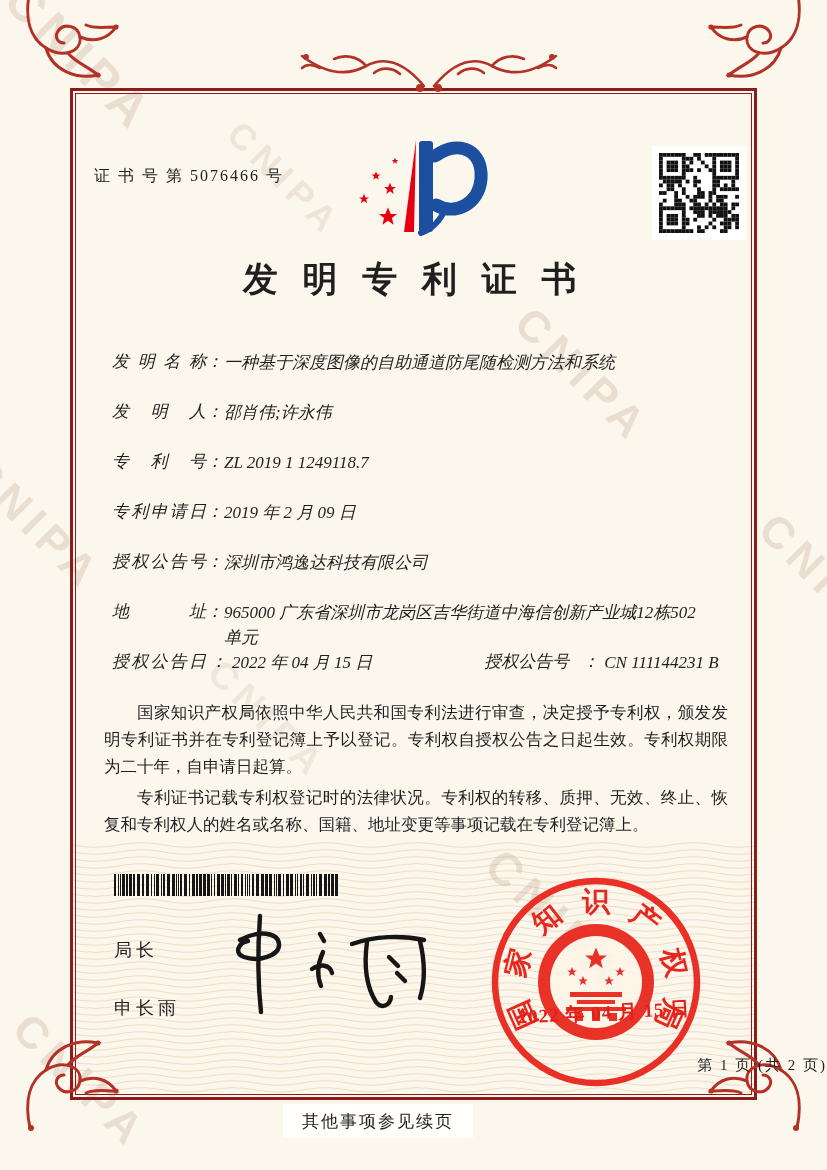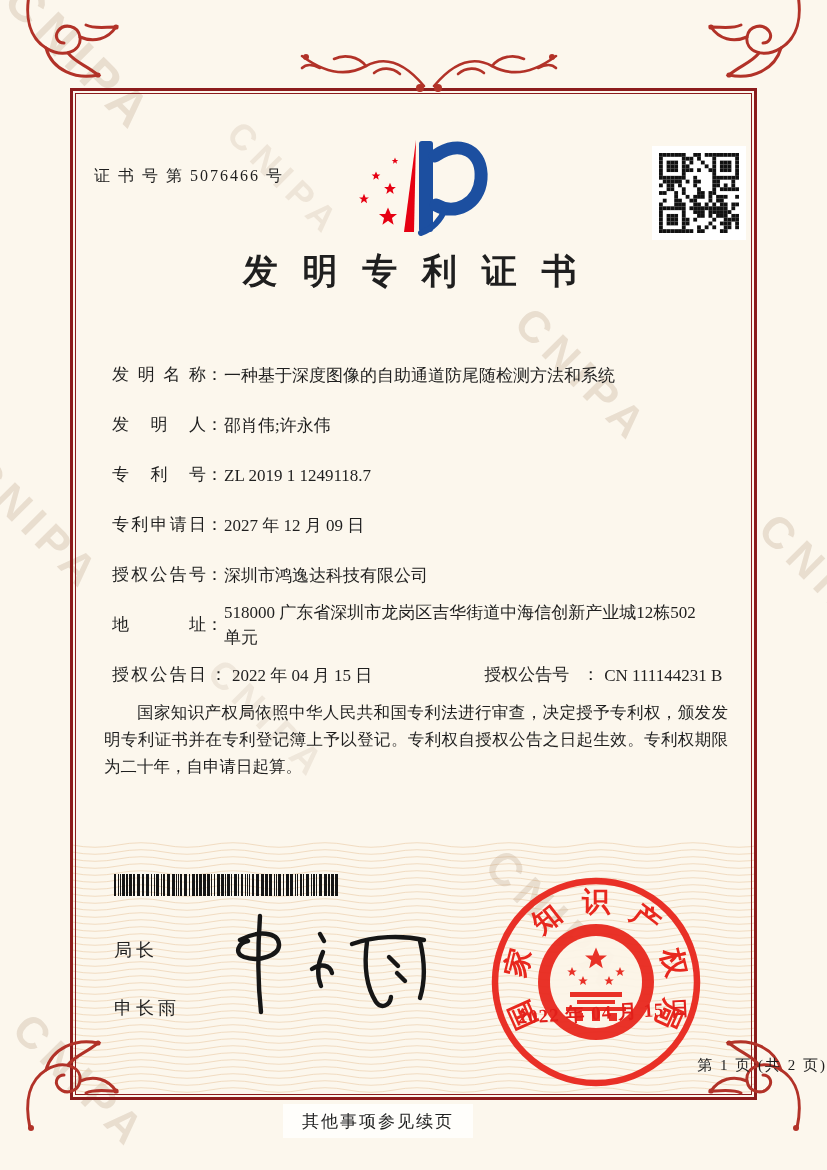--- a/index.html
+++ b/index.html
@@ -21,25 +21,25 @@
   
   .frame{position:absolute;left:70px;top:88px;width:687px;height:1012px;
          border:3px solid #8c1c1c;box-sizing:border-box;z-index:2;}
   .frame::after{content:"";position:absolute;inset:2px;border:1px solid #8c1c1c;}
   .orn{position:absolute;z-index:3;}
   
   .cert-no{position:absolute;left:94px;top:130px;font-size:16px;letter-spacing:2px;z-index:4;margin-top:36px;}
   .logo{position:absolute;left:333px;top:136px;z-index:4;}
   .qr{position:absolute;left:652px;top:146px;width:94px;height:94px;background:#fff;
       display:flex;align-items:center;justify-content:center;z-index:4;}
-  .title{position:absolute;left:0;top:248px;width:100%;text-align:center;font-size:35px;
+  .title{position:absolute;left:0;top:256px;width:100%;text-align:center;font-size:35px;
          font-weight:bold;letter-spacing:8px;z-index:4;}
   
   .fields{position:absolute;left:112px;top:350px;width:606px;font-size:17px;z-index:4;}
-  .frow{display:flex;height:50px;align-items:center;line-height:24px;}
+  .frow{display:flex;height:50px;align-items:flex-start;line-height:24px;font-style:italic;}
   .flab{display:block;width:94px;text-align:justify;text-align-last:justify;flex:0 0 94px;}
   .fcol{flex:0 0 18px;}
   .fval{flex:1;line-height:25px;}
   .frow.dual{gap:4px;}
   .dual .fval{flex:0 0 auto;}
   .dual .sep{flex:0 0 64px;}
   .dual .flab2{display:block;width:94px;flex:0 0 94px;margin-left:40px;}
   
   .paras{position:absolute;left:100px;top:696px;width:632px;font-size:16.5px;line-height:27px;
          text-align:justify;z-index:4;}
@@ -431,45 +431,46 @@
       <span class="fval">邵肖伟;许永伟</span>
     </div>
     <div class="frow">
       <span class="flab">专利号</span>
       <span class="fcol">：</span>
       <span class="fval">ZL 2019 1 1249118.7</span>
     </div>
     <div class="frow">
       <span class="flab">专利申请日</span>
       <span class="fcol">：</span>
-      <span class="fval">2027 年 12 月 09 日</span>
+      <span class="fval">2019 年 2 月 09 日</span>
     </div>
     <div class="frow">
       <span class="flab">授权公告号</span>
       <span class="fcol">：</span>
       <span class="fval">深圳市鸿逸达科技有限公司</span>
     </div>
     <div class="frow" style="height:50px">
       <span class="flab">地址</span>
       <span class="fcol">：</span>
-      <span class="fval" style="max-width:488px">518000 广东省深圳市龙岗区吉华街道中海信创新产业城12栋502单元</span>
+      <span class="fval" style="max-width:488px">965000 广东省深圳市龙岗区吉华街道中海信创新产业城12栋502单元</span>
     </div>
     <div class="frow dual">
       <span class="flab">授权公告日</span>
       <span class="fcol">：</span>
       <span class="fval">2022 年 04 月 15 日</span>
       <span class="sep"></span>
       <span class="flab2">授权公告号</span>
       <span class="fcol">：</span>
       <span class="fval">CN 111144231 B</span>
     </div>
   </div>
 
   <div class="paras">
     <p>国家知识产权局依照中华人民共和国专利法进行审查，决定授予专利权，颁发发明专利证书并在专利登记簿上予以登记。专利权自授权公告之日起生效。专利权期限为二十年，自申请日起算。</p>
+    <p>专利证书记载专利权登记时的法律状况。专利权的转移、质押、无效、终止、恢复和专利权人的姓名或名称、国籍、地址变更等事项记载在专利登记簿上。</p>
   </div>
 
   <svg class="barcode" id="barcode" width="228" height="22">
       <rect x="0" y="0" width="2" height="22" fill="#151515"></rect>
       <rect x="4" y="0" width="1" height="22" fill="#151515"></rect>
       <rect x="6" y="0" width="1" height="22" fill="#151515"></rect>
       <rect x="8" y="0" width="3" height="22" fill="#151515"></rect>
       <rect x="12" y="0" width="2" height="22" fill="#151515"></rect>
       <rect x="15" y="0" width="3" height="22" fill="#151515"></rect>
       <rect x="19" y="0" width="2" height="22" fill="#151515"></rect>

